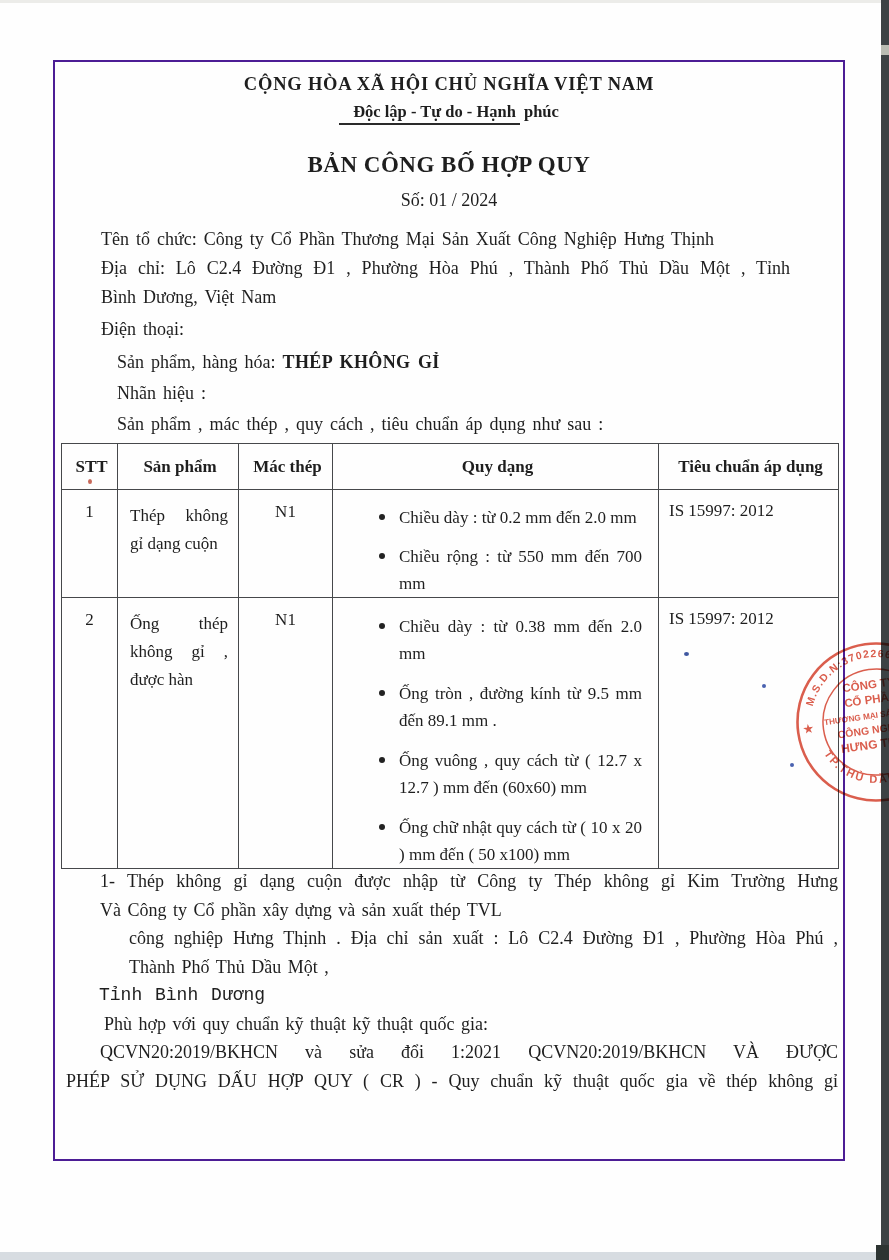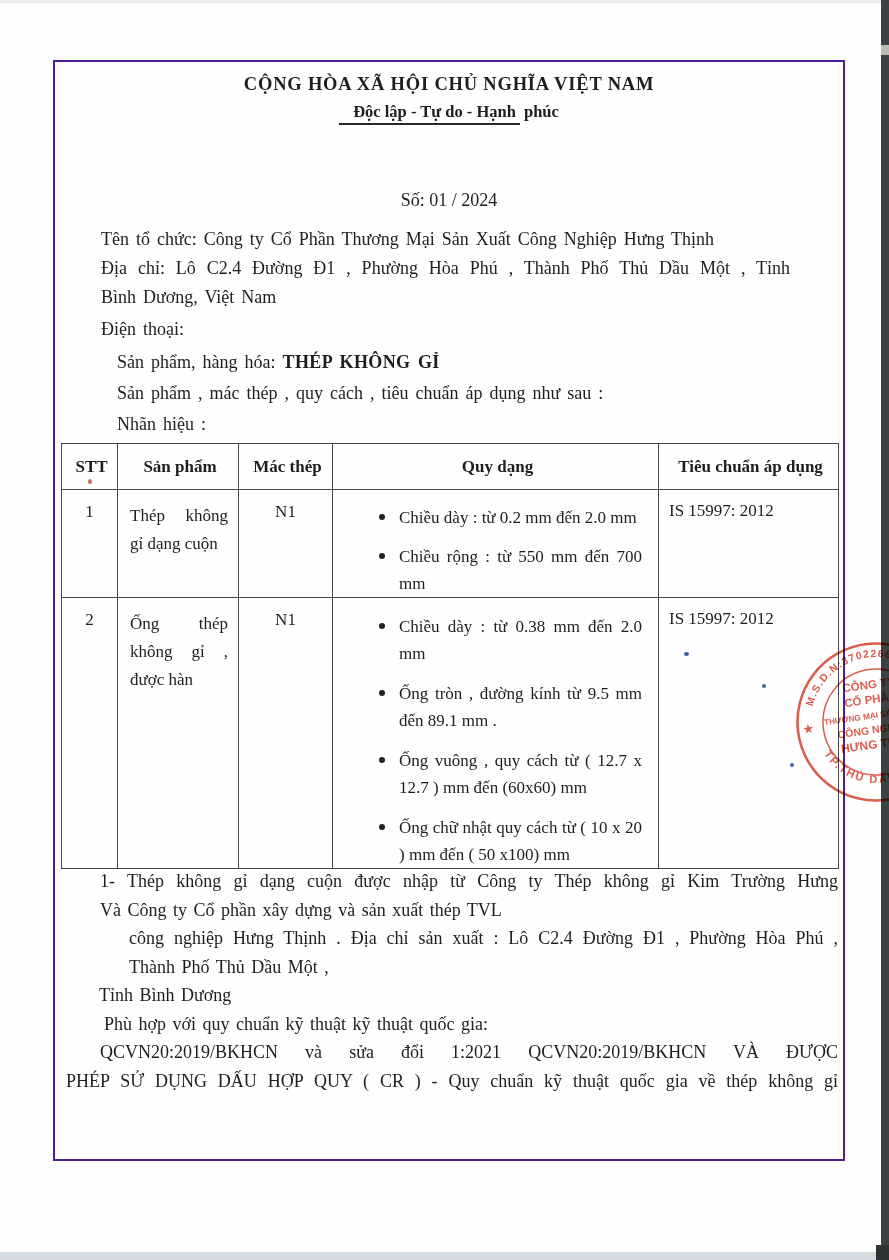--- a/index.html
+++ b/index.html
@@ -53,21 +53,21 @@
   ul.spec-list li::before{
     content:"";position:absolute;left:2px;top:10px;width:6px;height:6px;
     border-radius:50%;background:#222;
   }
   tr.r2 ul.spec-list li{margin-top:13px;}
 
   .notes{position:absolute;left:11px;top:805px;width:772px;font-size:18px;line-height:28.5px;word-spacing:2px;}
   .notes .nl{margin-left:34px;}
   .notes .nl2{margin-left:63px;}
   .notes .nl0{margin-left:0;}
-  .notes .nlp{margin-left:33px;}
+  .notes .nlp{margin-left:33px;font-family:Liberation Mono, monospace;}
   .notes .nlc{margin-left:38px;}
 
   .stamp{
     position:absolute;left:778px;top:622px;width:111px;height:202px;
     mix-blend-mode:multiply;opacity:0.92;
   }
   .stamp text{font-family:"Liberation Sans", sans-serif;font-weight:bold;}
 </style>
 </head>
 <body>
@@ -81,30 +81,31 @@
 <div class="speck" style="left:762px;top:684px;width:4px;height:4px;background:#4a62b0;"></div>
 <div class="speck" style="left:790px;top:763px;width:4px;height:4px;background:#4a62b0;"></div>
 <div class="speck" style="left:684px;top:652px;width:5px;height:4px;background:#3f57a0;"></div>
 
 <div class="frame">
 
   <div class="centerline nat-title">CỘNG HÒA XÃ HỘI CHỦ NGHĨA VIỆT NAM</div>
 
   <div class="centerline motto"><span class="ul">Độc lập - Tự do - Hạnh</span><span> phúc</span></div>
 
+  <div class="centerline doc-title">BẢN CÔNG BỐ HỢP QUY</div>
   <div class="centerline doc-number">Số: 01 / 2024</div>
 
   <div class="intro">
     <div class="ln">Tên tổ chức: Công ty Cổ Phần Thương Mại Sản Xuất Công Nghiệp Hưng Thịnh</div>
     <div class="ln jboth">Địa chỉ: Lô C2.4 Đường Đ1 , Phường Hòa Phú , Thành Phố Thủ Dầu Một , Tỉnh</div>
     <div class="ln">Bình Dương, Việt Nam</div>
     <div class="ln mt3">Điện thoại:</div>
     <div class="ln-indent mt4"><span>Sản phẩm, hàng hóa: </span><span class="b">THÉP KHÔNG GỈ</span></div>
+    <div class="ln-indent mt2">Nhãn hiệu :</div>
     <div class="ln-indent mt2">Sản phẩm , mác thép , quy cách , tiêu chuẩn áp dụng như sau :</div>
-    <div class="ln-indent mt2">Nhãn hiệu :</div>
   </div>
 
   <table class="doc">
     <colgroup>
       <col style="width:56px">
         <col style="width:121px">
         <col style="width:94px">
       <col style="width:326px">
         <col style="width:180px">
     </colgroup>

